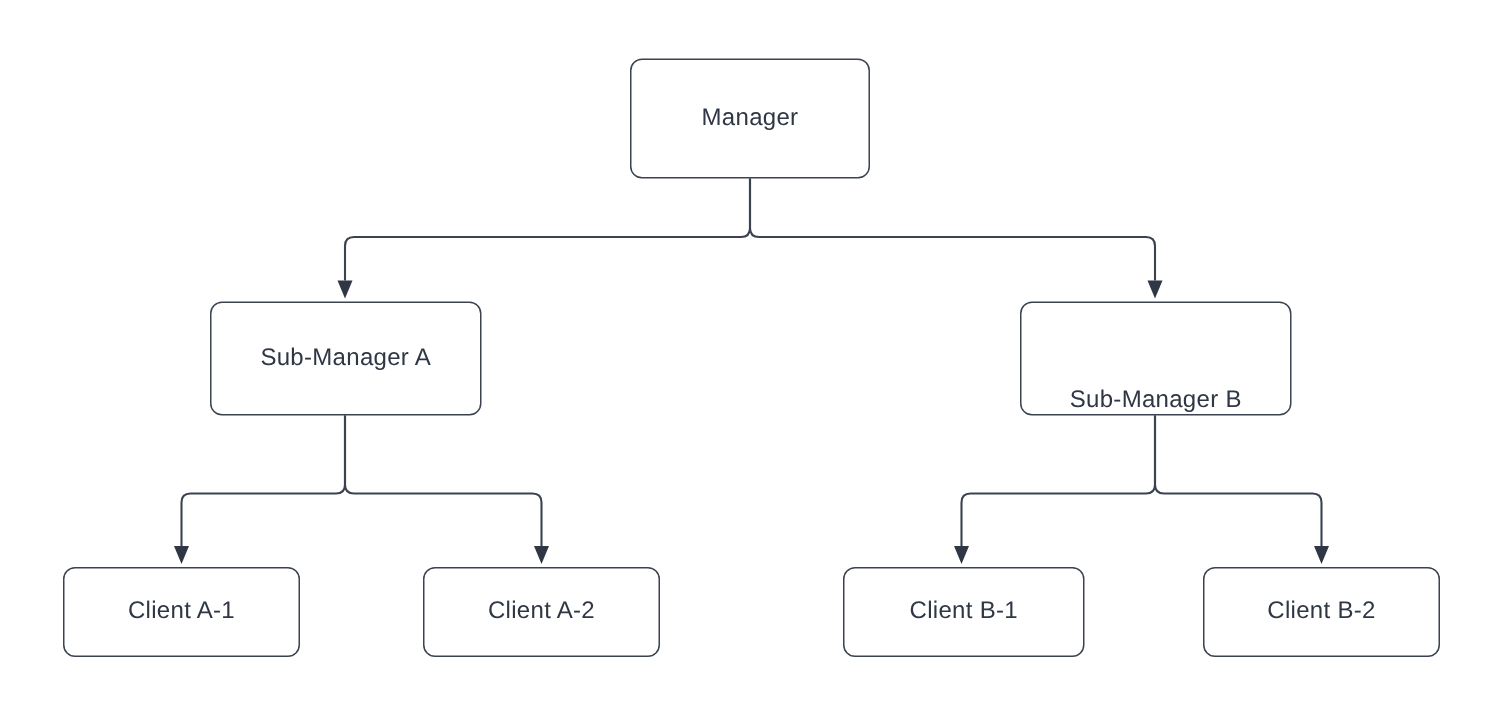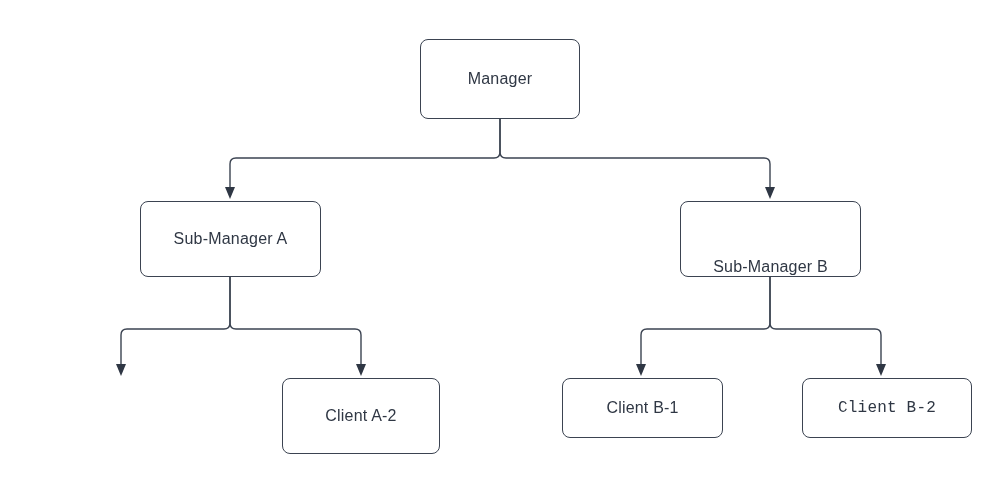--- a/index.html
+++ b/index.html
@@ -34,23 +34,23 @@
   .node .label {
     font-size: 16px;
     color: #2f3744;
     white-space: nowrap;
     letter-spacing: 0.2px;
   }
   #node-manager   { left: 420px; top: 39px;  width: 160px; height: 80px; }
   #node-sub-a     { left: 140px; top: 201px; width: 181px; height: 76px; }
   #node-sub-b     { left: 680px; top: 201px; width: 181px; height: 76px; align-items: flex-end; }
   #node-client-a1 { left: 42px;  top: 378px; width: 158px; height: 60px; }
-  #node-client-a2 { left: 282px; top: 378px; width: 158px; height: 76px; }
+  #node-client-a2 { left: 282px; top: 378px; width: 158px; height: 60px; }
   #node-client-b1 { left: 562px; top: 378px; width: 161px; height: 60px; }
-  #node-client-b2 { left: 802px; top: 378px; width: 170px; height: 60px; font-family: Liberation Mono, monospace; }
+  #node-client-b2 { left: 802px; top: 378px; width: 158px; height: 60px; }
   .edge {
     fill: none;
     stroke: #3b4351;
     stroke-width: 1.4;
   }
   .arrowhead {
     fill: #2f3744;
     stroke: none;
   }
 </style>
@@ -85,20 +85,23 @@
   </div>
 
   <div class="node" id="node-manager">
     <span class="label">Manager</span>
   </div>
 
   <div class="node" id="node-sub-b">
     <span class="label">Sub-Manager B</span>
   </div>
 
+  <div class="node" id="node-client-a1">
+    <span class="label">Client A-1</span>
+  </div>
 
   <div class="node" id="node-client-a2">
     <span class="label">Client A-2</span>
   </div>
 
   <div class="node" id="node-client-b1">
     <span class="label">Client B-1</span>
   </div>
 
   <div class="node" id="node-client-b2">

